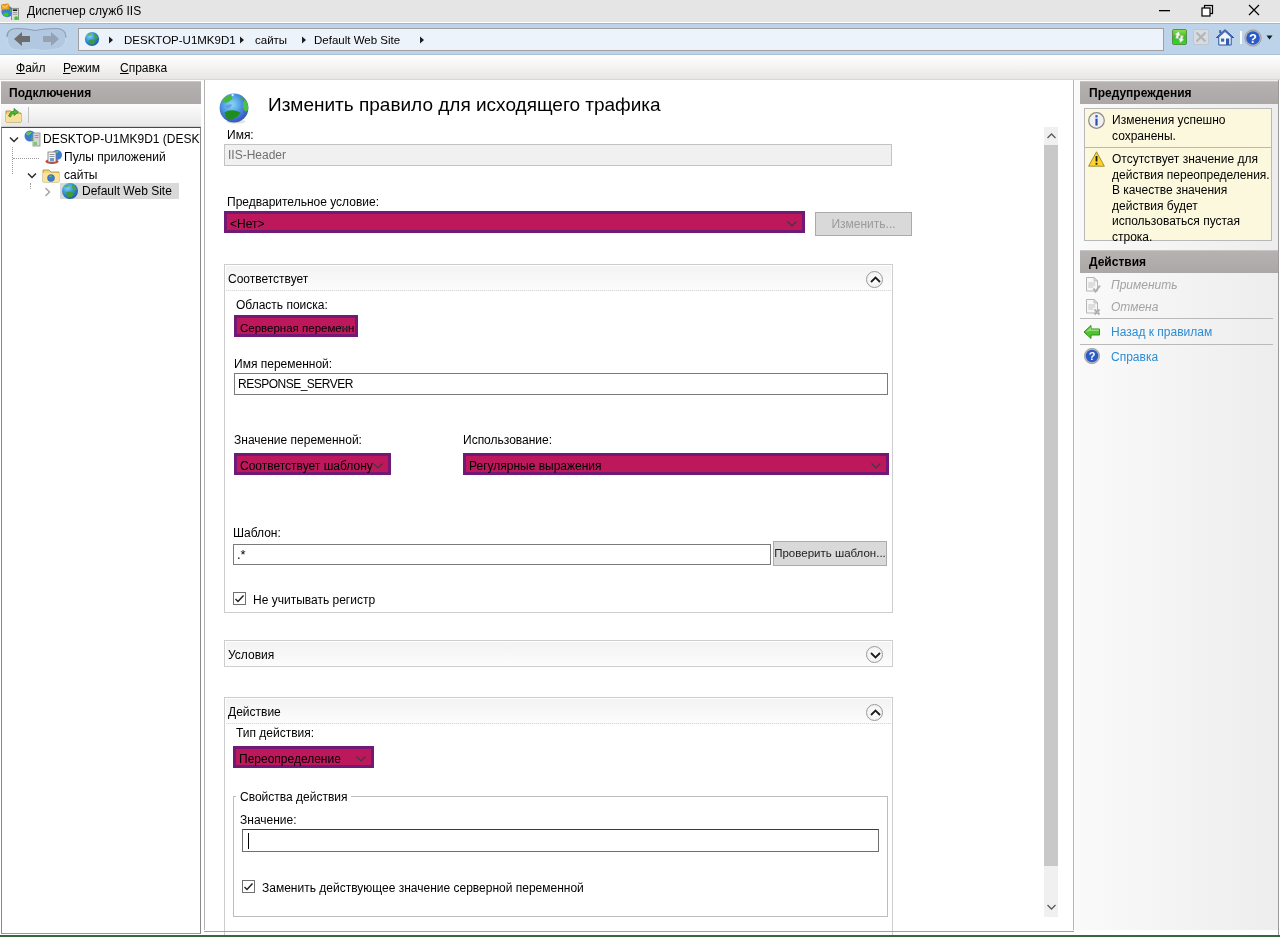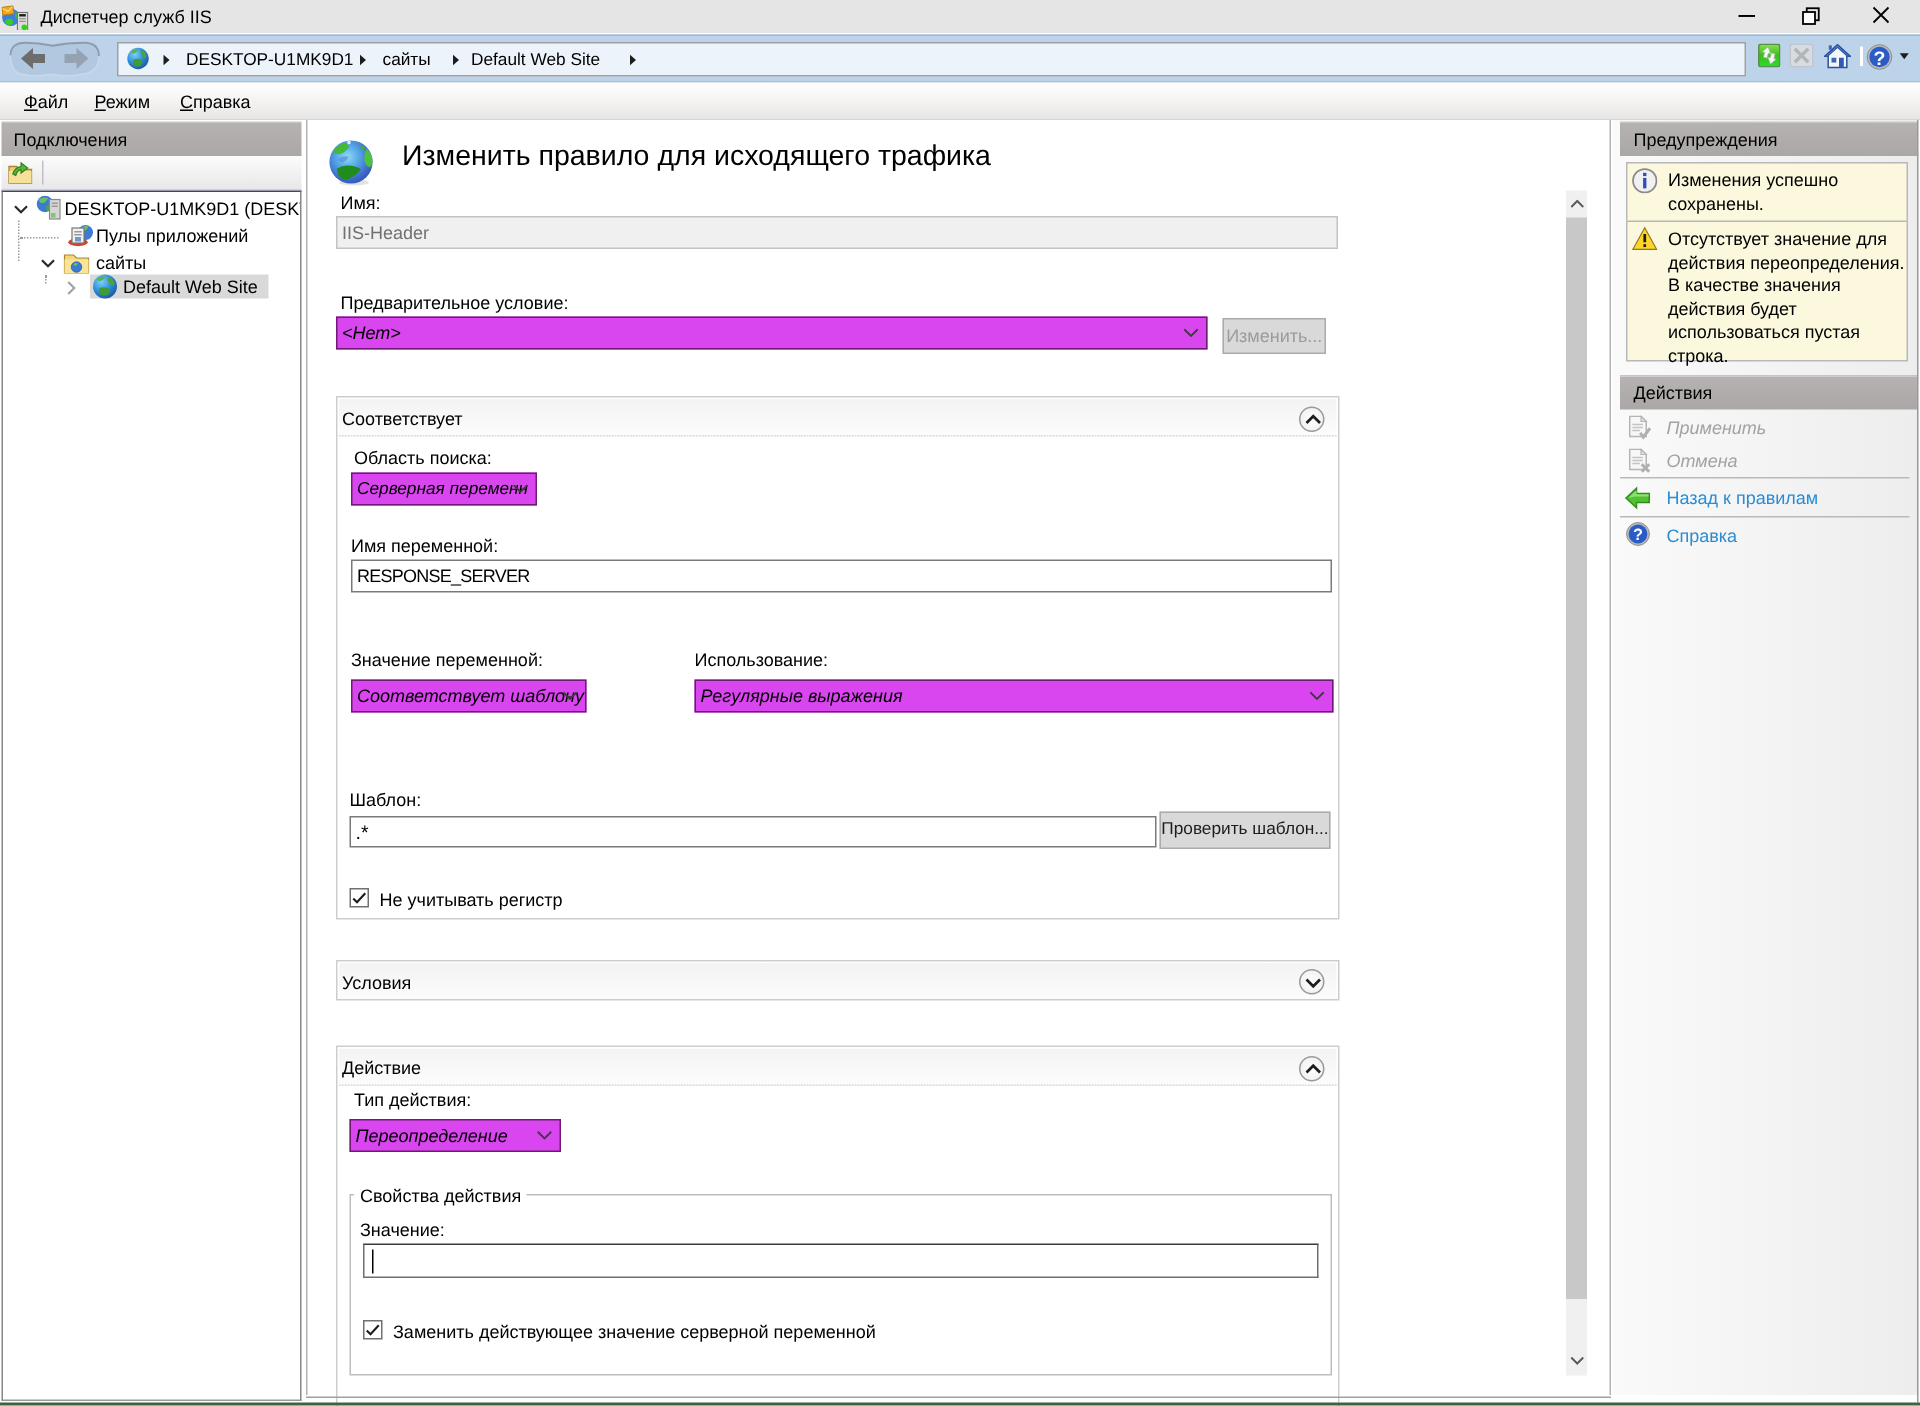--- a/index.html
+++ b/index.html
@@ -17,31 +17,31 @@
 #addrbox { left:78px; top:4px; width:1086px; height:23px; background:#edf3fb; border:1px solid #a0a0a0; }
 .crumbtext { top:5px; font-size:11.5px; }
 
 
 #menubar { left:0; top:55px; width:1280px; height:25px; background:linear-gradient(#ffffff,#f2f1f0 60%,#e8e6e5); border-bottom:1px solid #d9d7d6; }
 .menuitem { top:6px; font-size:12px; }
 .menuitem u { text-decoration:underline; }
 
 
 #leftpanel { left:0; top:80px; width:204px; height:855px; background:#fff; }
-.pnlhdr { font-weight:normal; font-size:12px; background:linear-gradient(#b6b2b2,#aba7a7); border-top:1px solid #c8c5c5; color:#000; }
+.pnlhdr { font-weight:bold; font-size:12px; background:linear-gradient(#b6b2b2,#aba7a7); border-top:1px solid #c8c5c5; color:#000; }
 #lp-hdr { left:1px; top:1px; width:200px; height:23px; line-height:23px; padding-left:8px; }
 #lp-toolbar { left:1px; top:24px; width:200px; height:23px; background:linear-gradient(#fcfcfc,#e8e8e8); border-bottom:1px solid #d0d0d0; }
 #lp-tree { left:1px; top:47px; width:200px; height:807px; background:#fff; border-top:1px solid #43436b; border-right:1px solid #888; border-bottom:1px solid #999; border-left:1px solid #888; overflow:hidden; }
 .treerow { font-size:12px; white-space:nowrap; }
 
 
 #centerpanel { left:204px; top:80px; width:870px; height:850px; background:#fff; border-left:1px solid #b4b4b4; border-right:1px solid #b4b4b4; }
 label.f { position:absolute; font-size:12px; color:#000; }
 .tbox { position:absolute; border:1px solid #c3c3c3; background:#f0f0f0; color:#707070; font-size:12px; line-height:20px; padding-left:3px; }
-.combo { position:absolute; border:1px solid #701a75; background:#d946ef; font-size:12px;font-style:italic; }
+.combo { position:absolute; border:3px solid #701a75; background:#be185d; font-size:12px; }
 .combo .ct { position:absolute; left:3px; top:3px; white-space:nowrap; font-size:12px; }
 .combo svg { position:absolute; right:5px; top:7px; }
 .btn { position:absolute; background:#d9d9d9; border:1px solid #ababab; color:#9b9b9b; font-size:12px; text-align:center; white-space:nowrap; overflow:hidden; }
 .group { position:absolute; left:19px; width:669px; border:1px solid #cdcdcd; background:#fff; }
 .ghead { position:absolute; left:1px; top:1px; right:1px; height:25px; background:linear-gradient(#f3f3f3,#fcfcfc); border-bottom:1px dotted #d8d8d8; }
 .ghead .gt { position:absolute; left:2px; top:6px; font-size:12px; }
 .gbtn { position:absolute; right:8px; top:5px; width:17px; height:17px; border-radius:50%; border:1px solid #9a9a9a; background:radial-gradient(#ffffff,#ededed); }
 .gbtn svg { position:absolute; left:3px; top:4px; }
 .cb { position:absolute; width:13px; height:13px; border:1px solid #707070; background:#fff; }
 .cb svg { position:absolute; left:0px; top:1px; }
@@ -257,21 +257,21 @@
     <div class="abs" style="left:63px;top:14px;font-size:19px">Изменить правило для исходящего трафика</div>
     <label class="f" style="left:22px;top:48px">Имя:</label>
     <div class="tbox" style="left:19px;top:64px;width:668px;height:22px">IIS-Header</div>
     <label class="f" style="left:22px;top:115px">Предварительное условие:</label>
     <div class="combo" style="left:19px;top:131px;width:581px;height:22px">
       <span class="ct">&lt;Нет&gt;</span>
       <svg width="10" height="6" viewBox="0 0 10 6">
           <path d="M0.5 0.5 L5 5 L9.5 0.5" fill="none" stroke="#3c3c3c" stroke-width="1.2"></path>
         </svg>
     </div>
-    <div class="btn" style="left:610px;top:132px;width:69px;height:24px;line-height:22px">Изменить...</div>
+    <div class="btn" style="left:610px;top:132px;width:97px;height:24px;line-height:22px">Изменить...</div>
 
     <div class="group" style="top:184px;height:349px">
       <div class="ghead">
           <span class="gt">Соответствует</span>
         <div class="gbtn">
             <svg width="11" height="8" viewBox="0 0 11 8">
               <path d="M1 6 L5.5 1.5 L10 6" fill="none" stroke="#1d1d1d" stroke-width="1.8"></path>
             </svg>
           </div>
       </div>

